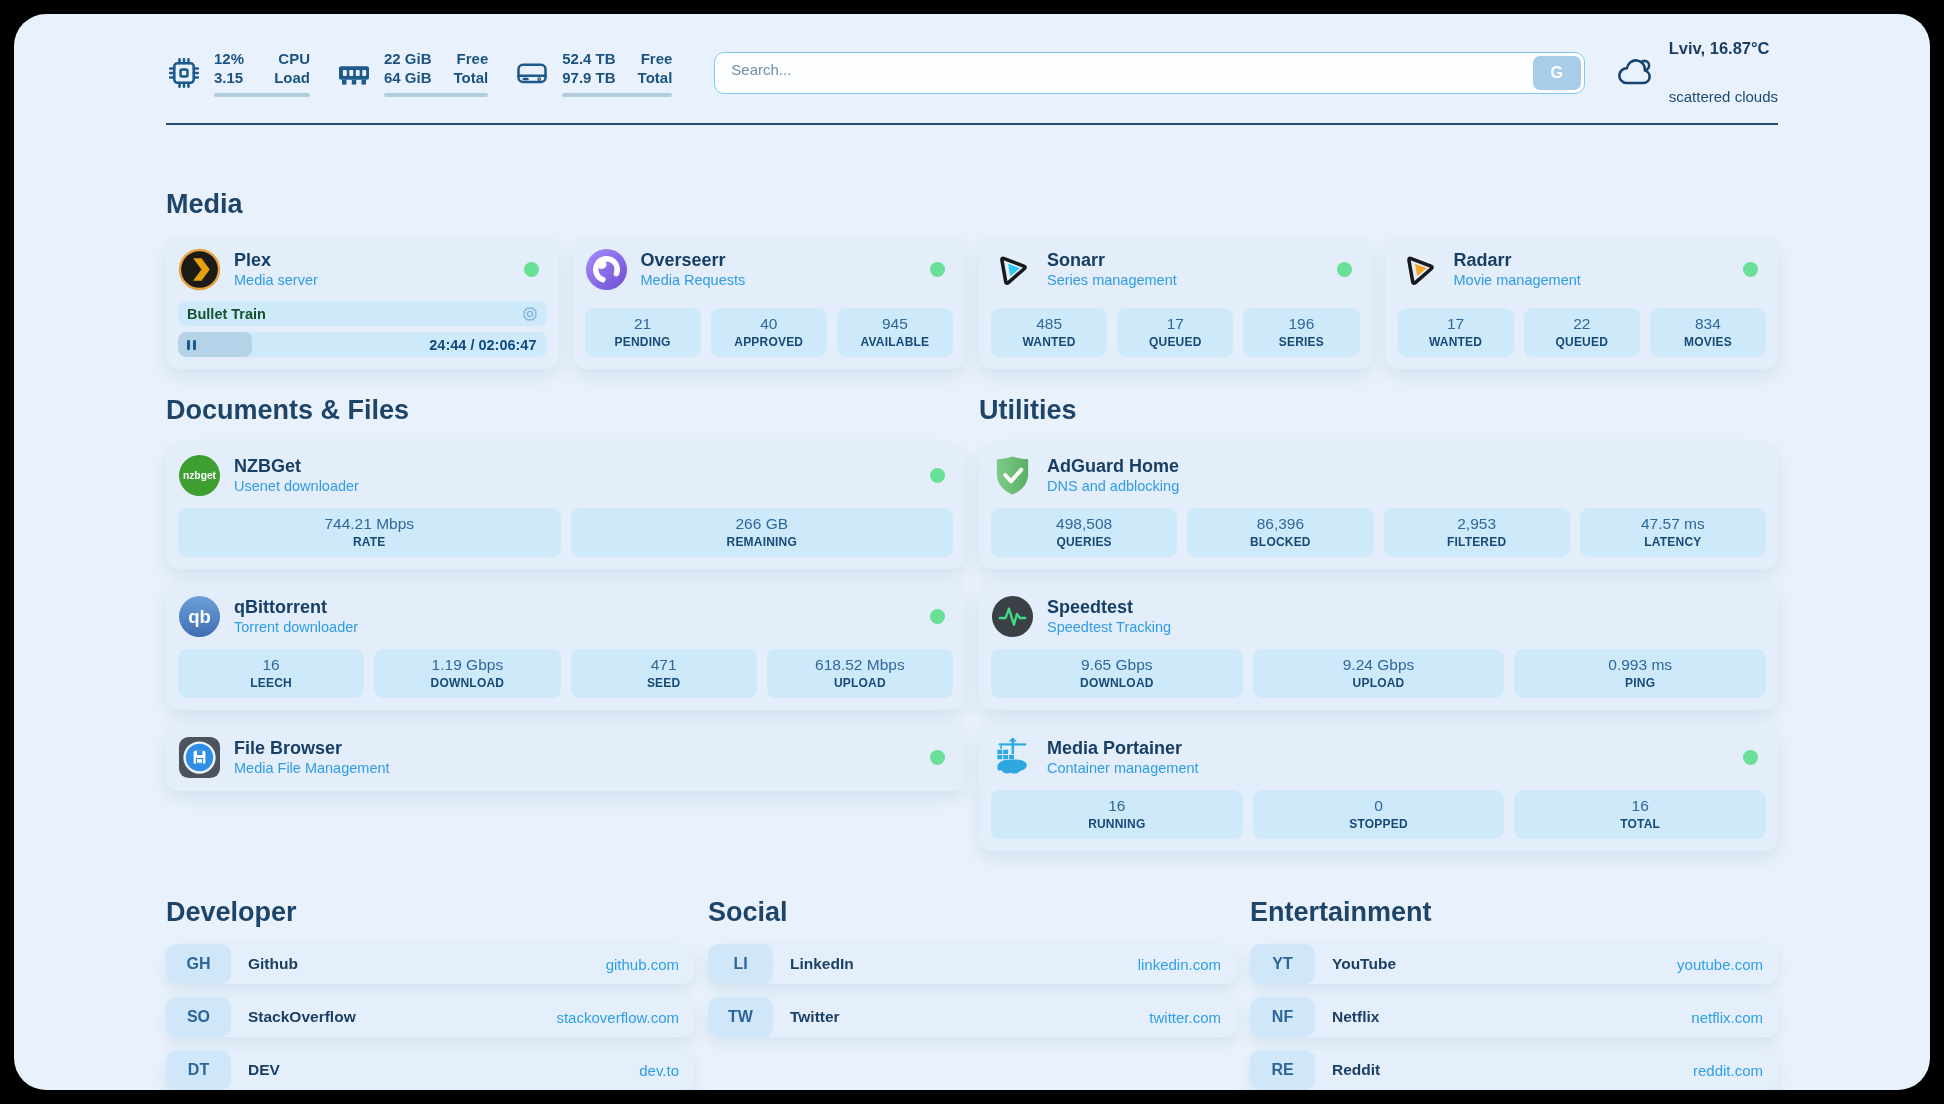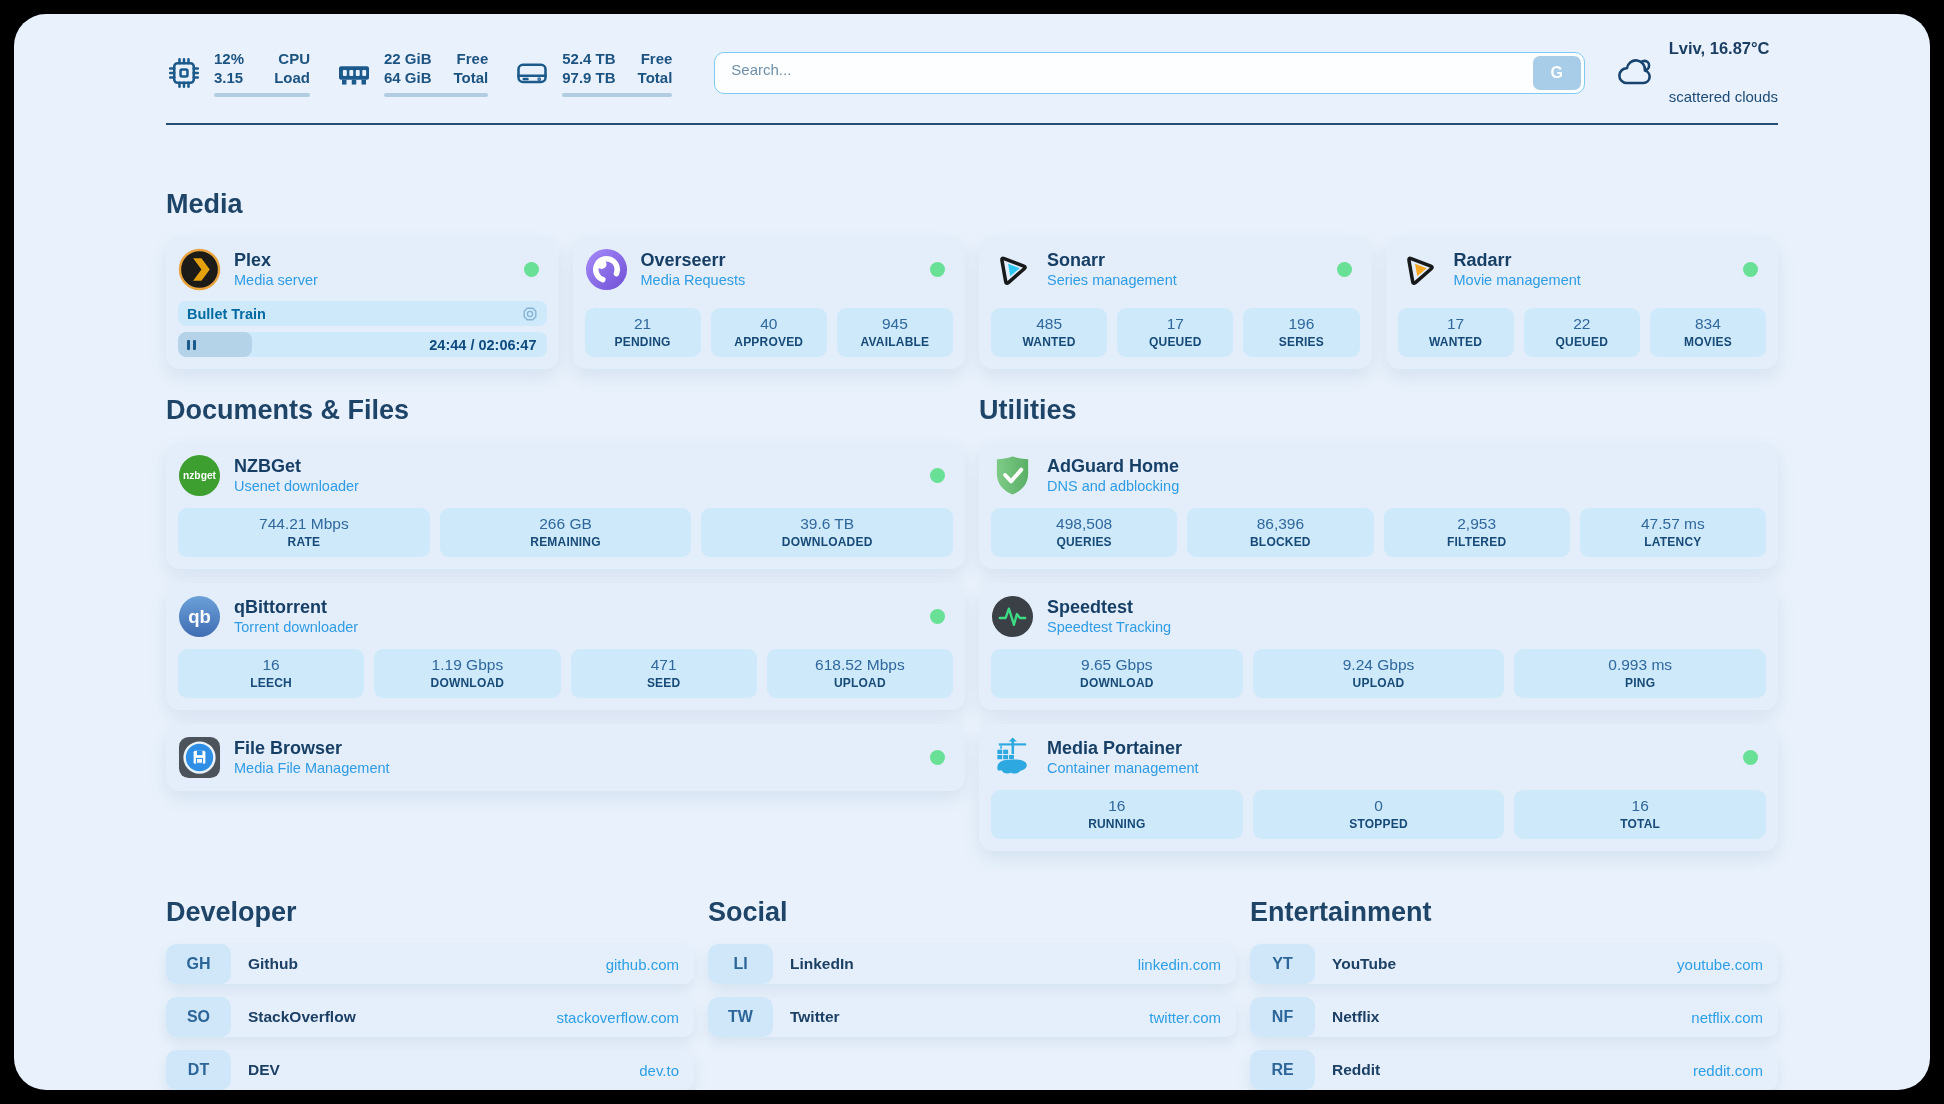--- a/index.html
+++ b/index.html
@@ -53,21 +53,21 @@
   .app-sub { font-size:14.5px; color:#2f9ce4; line-height:19px; }
   .status-dot { width:15px; height:15px; border-radius:50%; background:#68e095; margin-left:auto; margin-right:8px; flex:0 0 auto; }
 
   .stats-row { display:flex; gap:10px; margin-top:auto; padding-top:11px; }
   .stat { flex:1; background:#cde9fa; border-radius:9px; text-align:center; padding:6px 4px 7px; }
   .stat-value { font-size:15.5px; color:#30689c; line-height:19px; white-space:nowrap; }
   .stat-label { font-size:12px; font-weight:700; color:#174a77; line-height:15px; margin-top:2px; letter-spacing:0.2px; }
 
   
   .media-row { margin-top:10px; background:#cde9fa; border-radius:8px; height:25px; display:flex; align-items:center;
-    padding:0 9px; font-size:14.5px; font-weight:600; color:#0369a1; }
+    padding:0 9px; font-size:14.5px; font-weight:600; color:#14532d; }
   .media-row .cam { margin-left:auto; width:16px; height:16px; }
   .progress-row { margin-top:6px; background:#cde9fa; border-radius:8px; height:25px; position:relative; overflow:hidden; }
   .progress-fill { position:absolute; left:0; top:0; bottom:0; background:#b5d3e8; border-radius:8px;
     display:flex; align-items:center; padding-left:9px; }
   .pause { display:flex; gap:2.5px; }
   .pause i { display:block; width:3px; height:10px; background:#1d5a8c; border-radius:1px; }
   .progress-time { position:absolute; right:10px; top:0; bottom:0; display:flex; align-items:center;
     font-size:14.5px; font-weight:700; color:#0f4a7e; }
 
   
@@ -351,24 +351,20 @@
               <span class="status-dot"></span>
             </div>
             <div class="stats-row">
               <span class="stat">
                 <div class="stat-value">744.21 Mbps</div>
                 <div class="stat-label">RATE</div>
               </span>
               <span class="stat">
                 <div class="stat-value">266 GB</div>
                 <div class="stat-label">REMAINING</div>
-              </span>
-              <span class="stat">
-                <div class="stat-value">39.6 TB</div>
-                <div class="stat-label">DOWNLOADED</div>
               </span>
             </div>
           </div>
 
           <div class="card">
             <div class="card-header">
               <span class="app-icon">
                 <svg viewBox="0 0 44 44">
                   <defs>
                       <linearGradient id="qbg" x1="0" y1="0" x2="0" y2="1">

